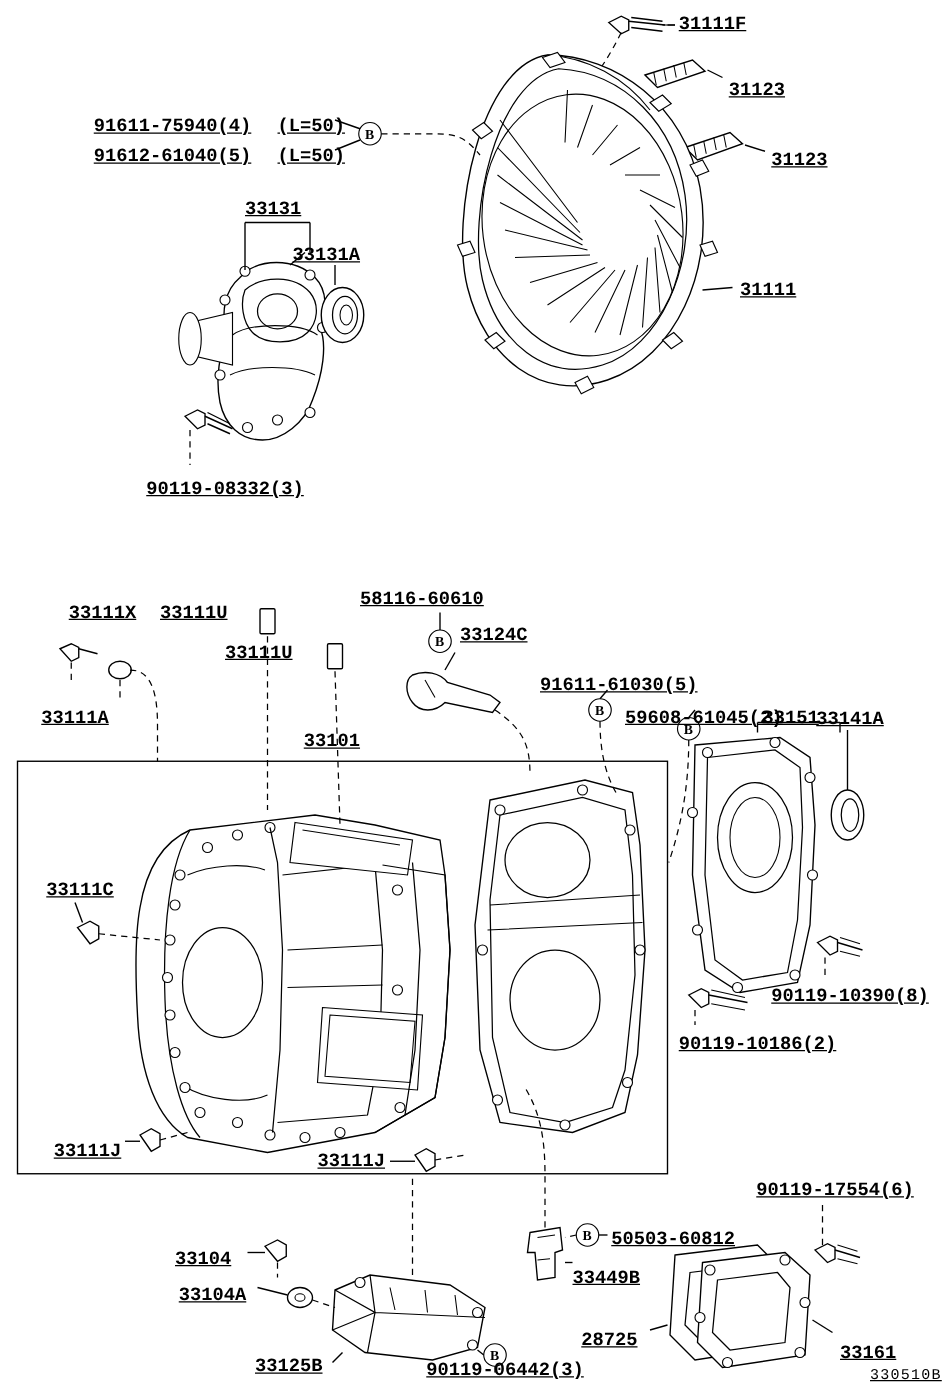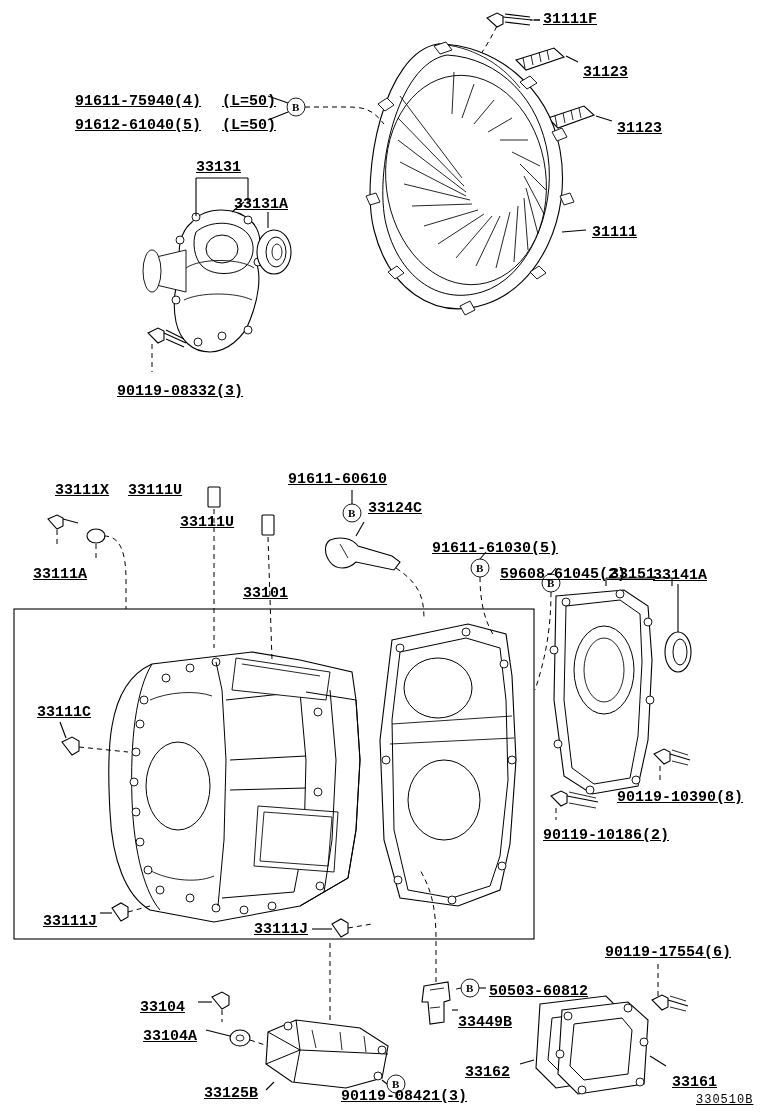--- a/index.html
+++ b/index.html
@@ -329,37 +329,37 @@
   <div class="lbl" style="left:75px;top:118px">91612-61040(5)</div>
   <div class="lbl" style="left:222px;top:118px">(L=50)</div>
   <div class="lbl" style="left:196px;top:160px">33131</div>
   <div class="lbl" style="left:234px;top:197px">33131A</div>
   <div class="lbl" style="left:117px;top:384px">90119-08332(3)</div>
 
   <div class="lbl" style="left:55px;top:483px">33111X</div>
   <div class="lbl" style="left:128px;top:483px">33111U</div>
   <div class="lbl" style="left:180px;top:515px">33111U</div>
   <div class="lbl" style="left:33px;top:567px">33111A</div>
-  <div class="lbl" style="left:288px;top:472px">91611-60610</div>
+  <div class="lbl" style="left:288px;top:472px">58116-60610</div>
   <div class="lbl" style="left:368px;top:501px">33124C</div>
   <div class="lbl" style="left:432px;top:541px">91611-61030(5)</div>
   <div class="lbl" style="left:500px;top:567px">59608-61045(2)</div>
   <div class="lbl" style="left:610px;top:567px">33151</div>
   <div class="lbl" style="left:653px;top:568px">33141A</div>
   <div class="lbl" style="left:243px;top:586px">33101</div>
   <div class="lbl" style="left:37px;top:705px">33111C</div>
   <div class="lbl" style="left:617px;top:790px">90119-10390(8)</div>
   <div class="lbl" style="left:543px;top:828px">90119-10186(2)</div>
   <div class="lbl" style="left:43px;top:914px">33111J</div>
   <div class="lbl" style="left:254px;top:922px">33111J</div>
   <div class="lbl" style="left:605px;top:945px">90119-17554(6)</div>
   <div class="lbl" style="left:489px;top:984px">50503-60812</div>
   <div class="lbl" style="left:140px;top:1000px">33104</div>
   <div class="lbl" style="left:143px;top:1029px">33104A</div>
   <div class="lbl" style="left:458px;top:1015px">33449B</div>
-  <div class="lbl" style="left:465px;top:1065px">33162</div>
+  <div class="lbl" style="left:465px;top:1065px">28725</div>
   <div class="lbl" style="left:672px;top:1075px">33161</div>
   <div class="lbl" style="left:204px;top:1086px">33125B</div>
-  <div class="lbl" style="left:341px;top:1089px">90119-08421(3)</div>
+  <div class="lbl" style="left:341px;top:1089px">90119-06442(3)</div>
 
   <div class="lbl corner" style="left:696px;top:1093px">330510B</div>
 
 </div>
 
 </body></html>

